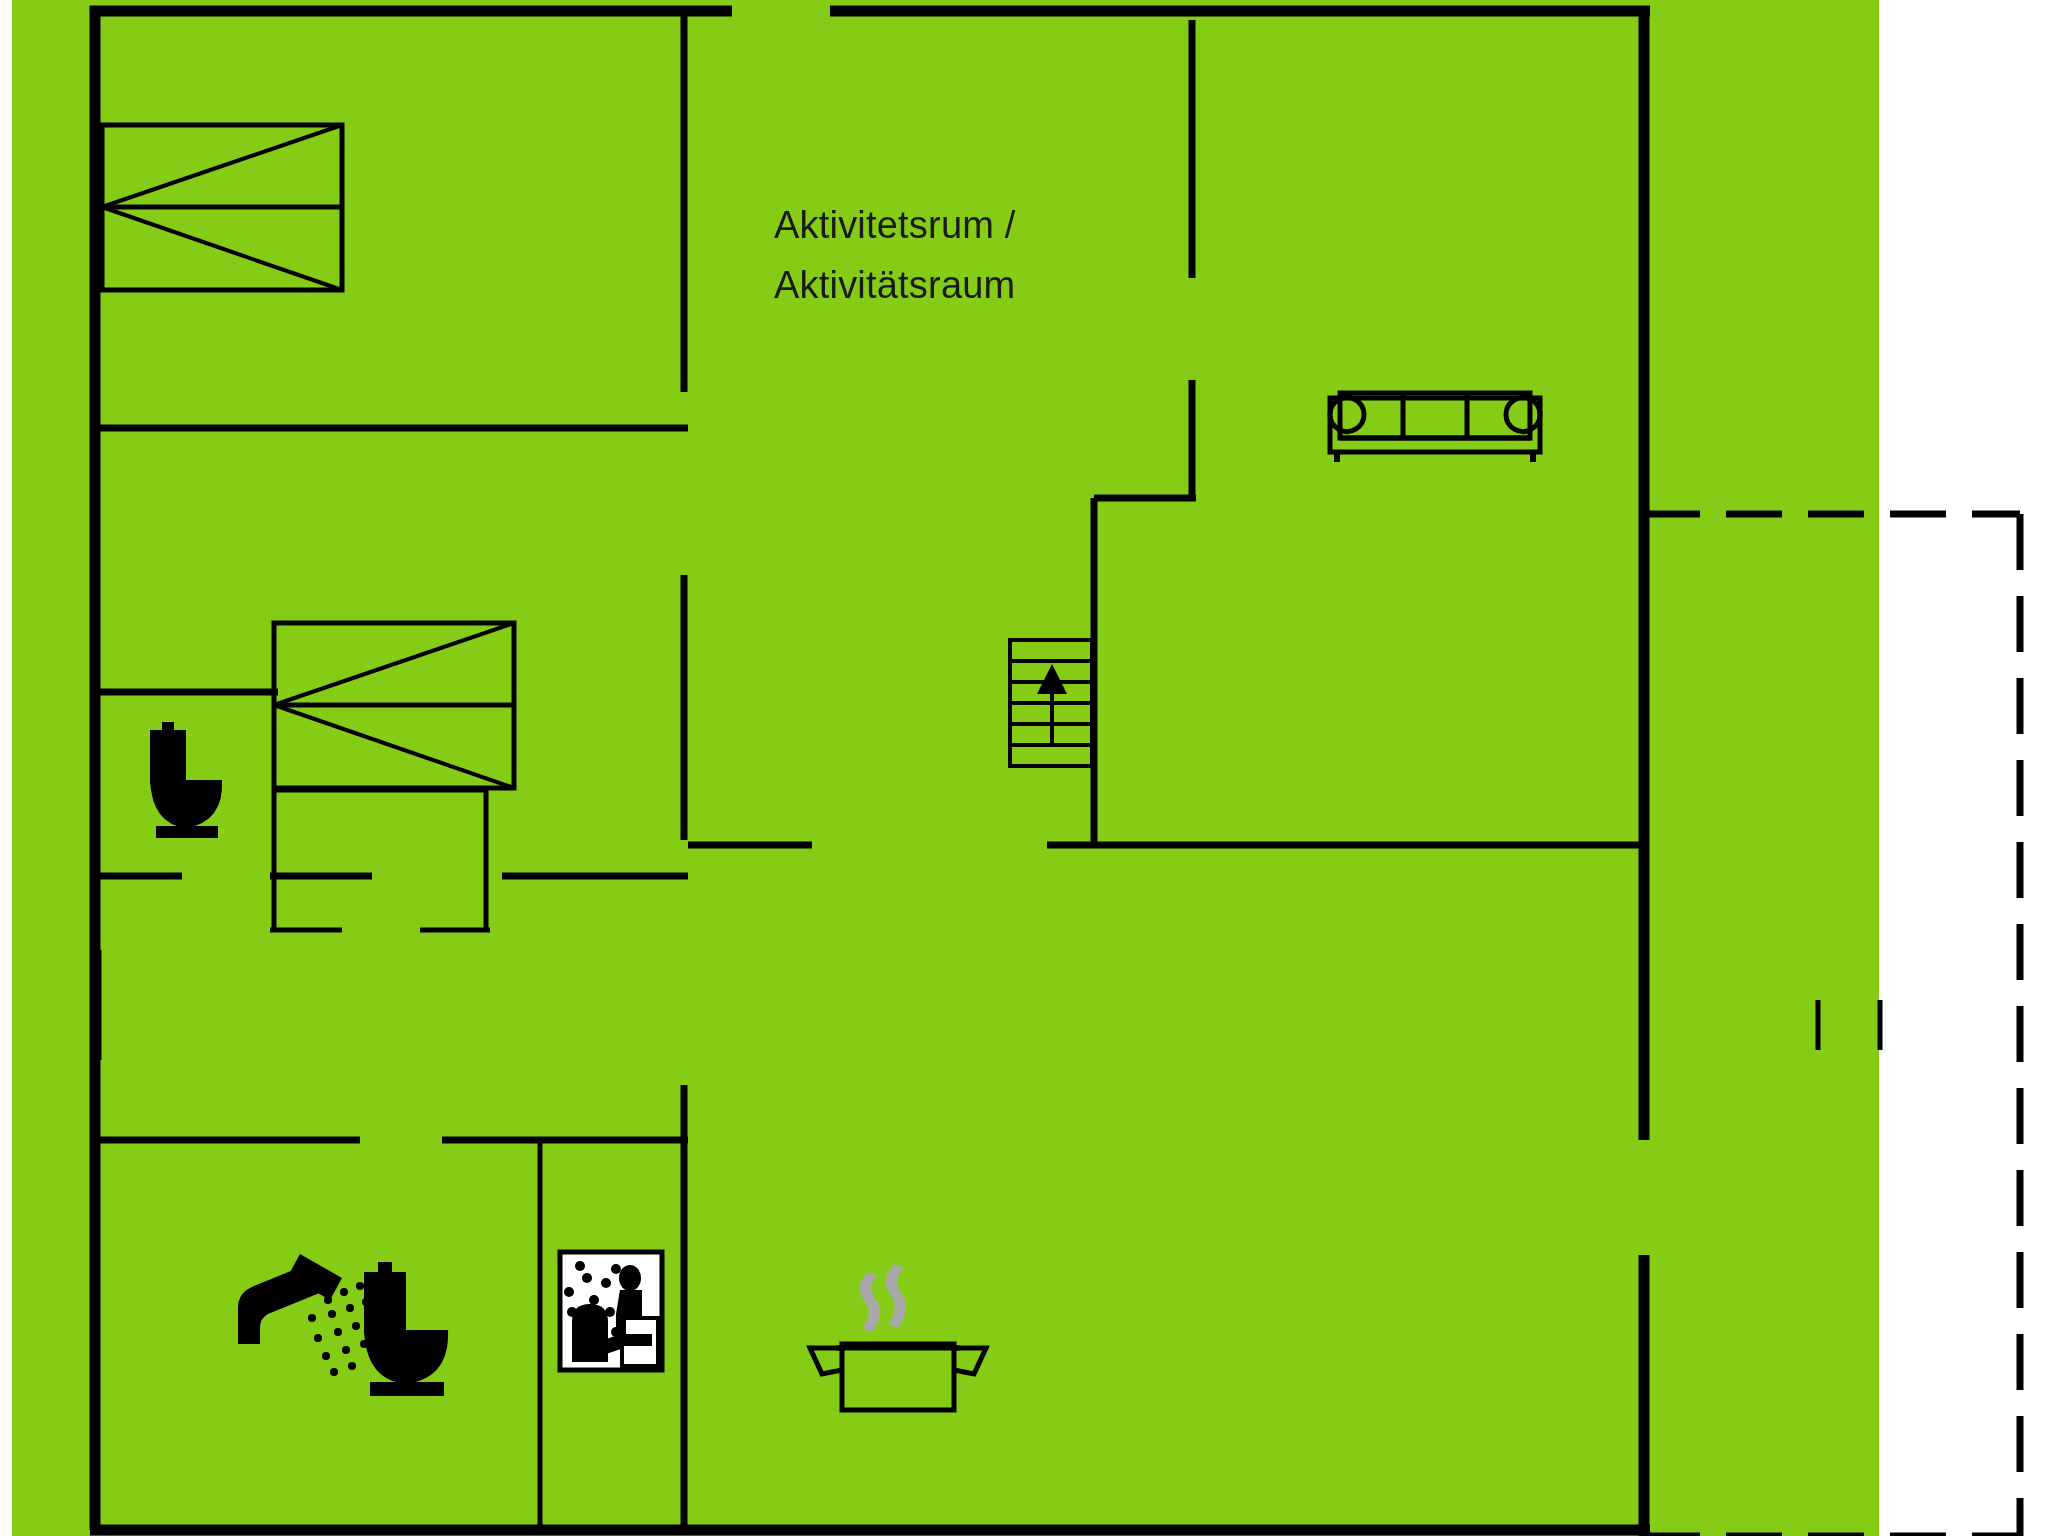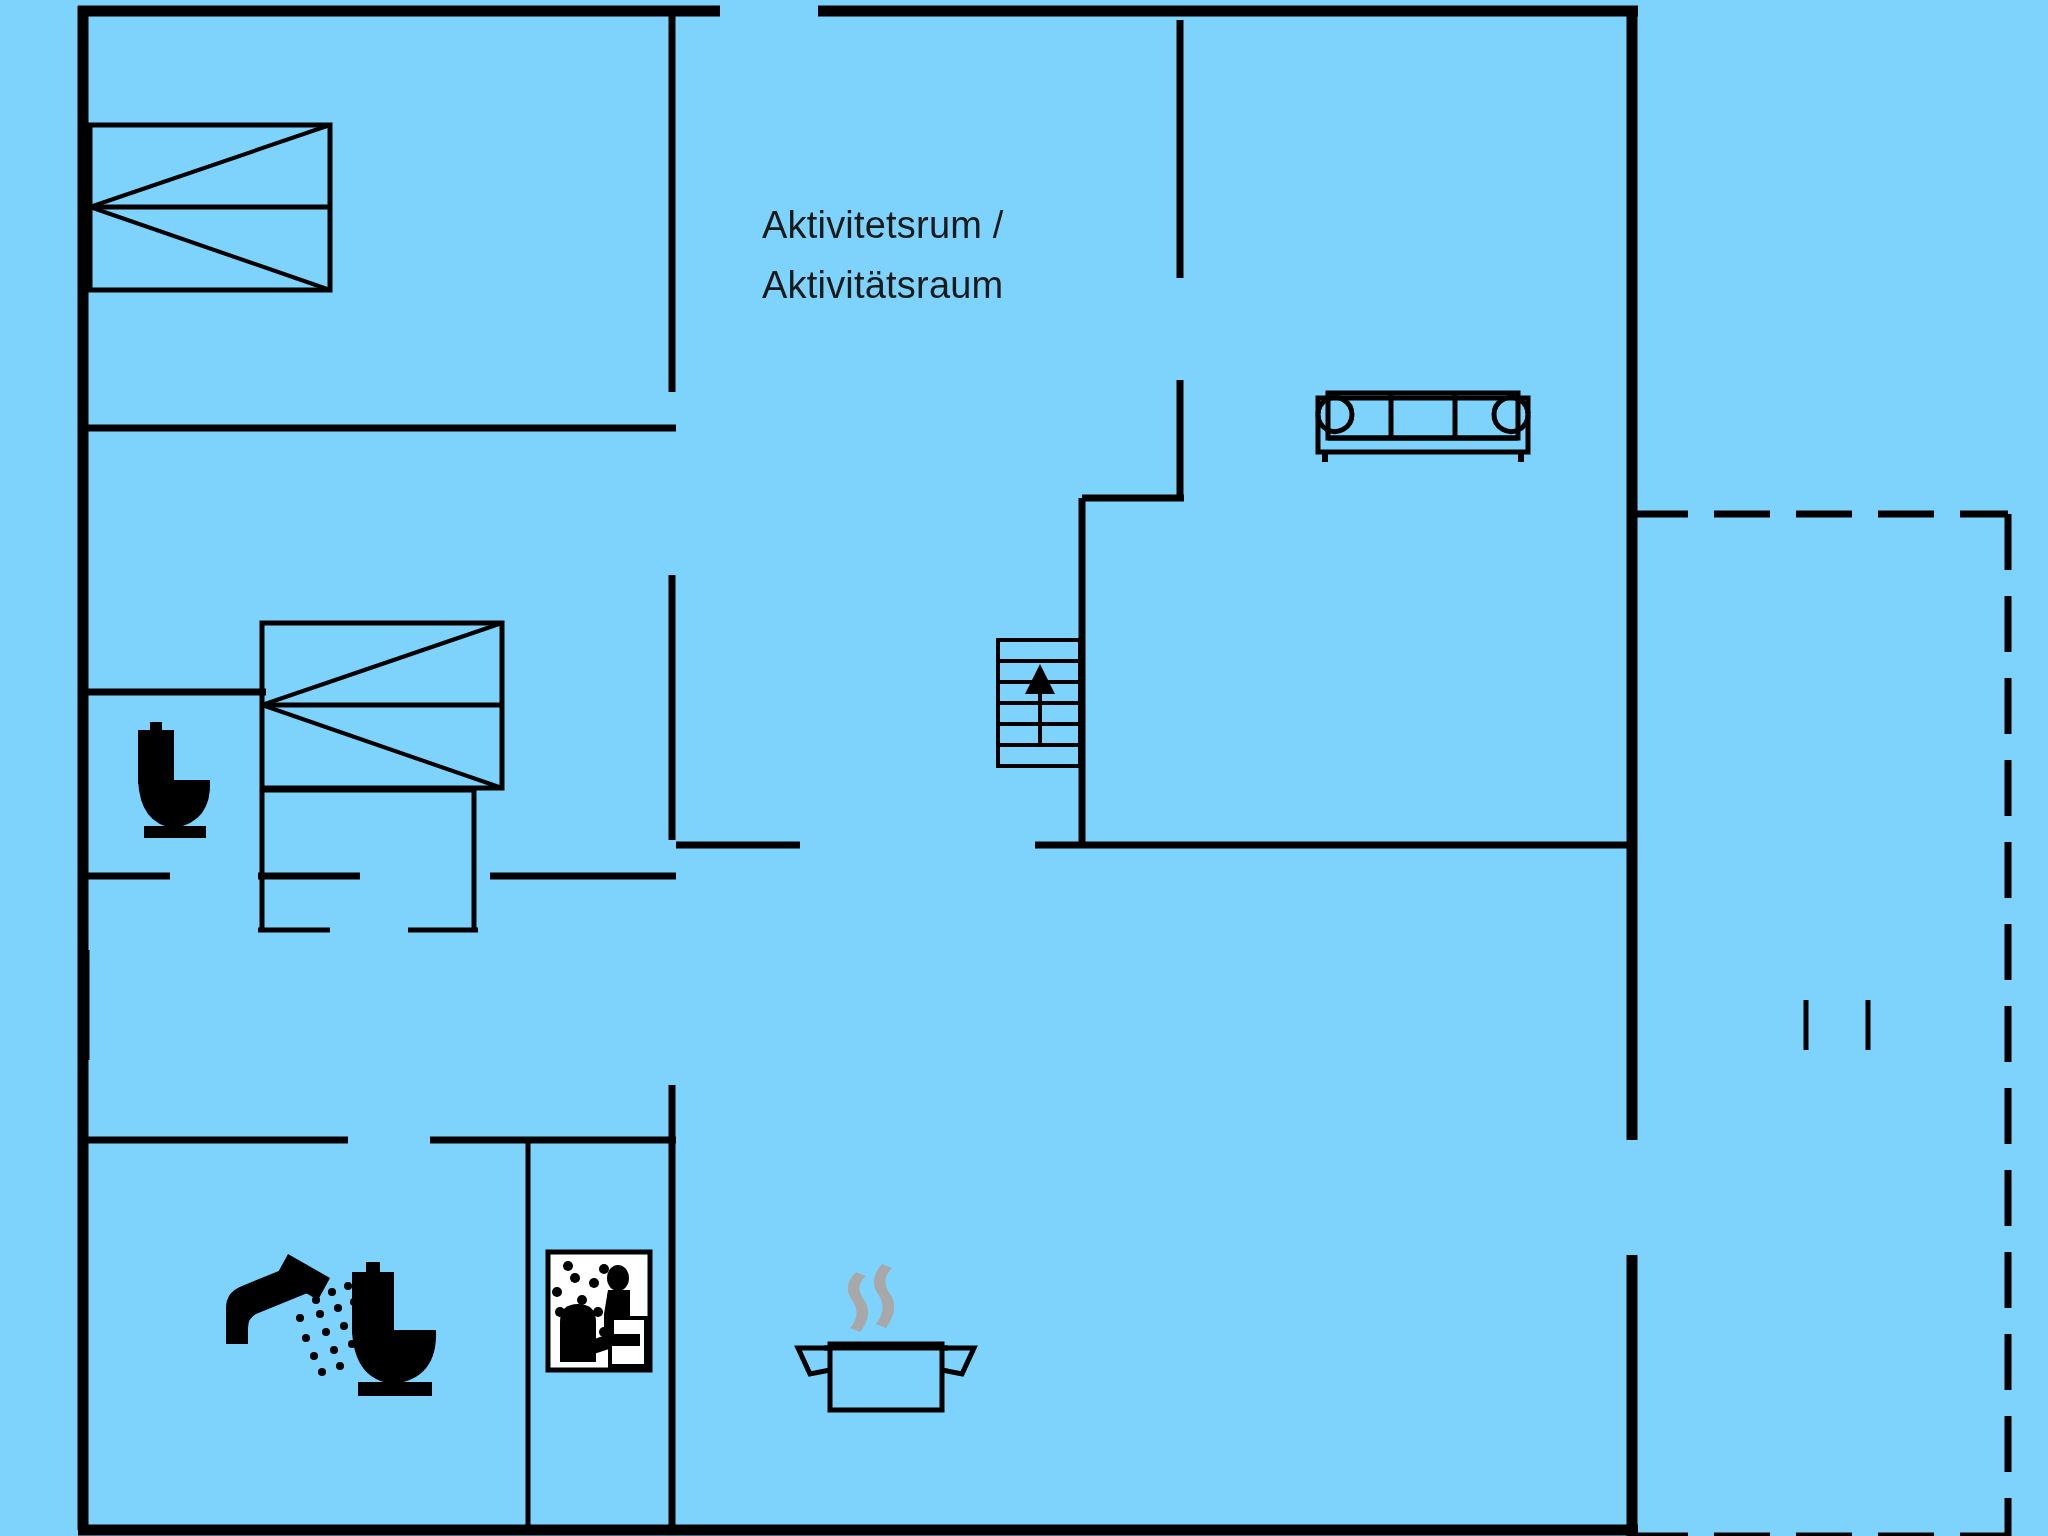--- a/index.html
+++ b/index.html
@@ -8,23 +8,24 @@
     background: #ffffff;
   }
   body {
     width: 2048px;
     height: 1536px;
     font-family: "Liberation Sans", sans-serif;
     overflow: hidden;
   }
   #plan-root {
     position: relative;
-    width: 2048px;
+    width: 1867px;
     height: 1536px;
-    background: #7dd3fc;
+    background: #84cc16;
+    margin-left: 12px;
   }
   svg#floorplan {
     display: block;
     width: 2048px;
     height: 1536px;
   }
   .wall-outer {
     stroke: #000000;
     stroke-width: 11;
     fill: none;

